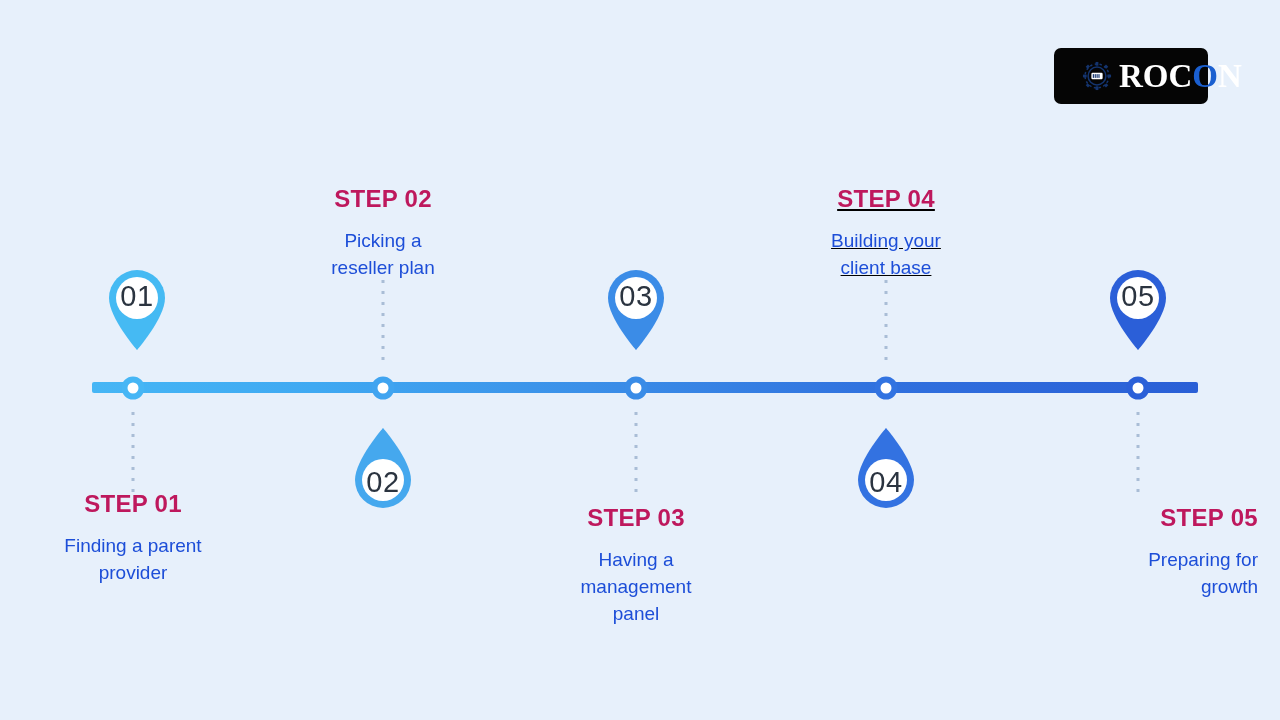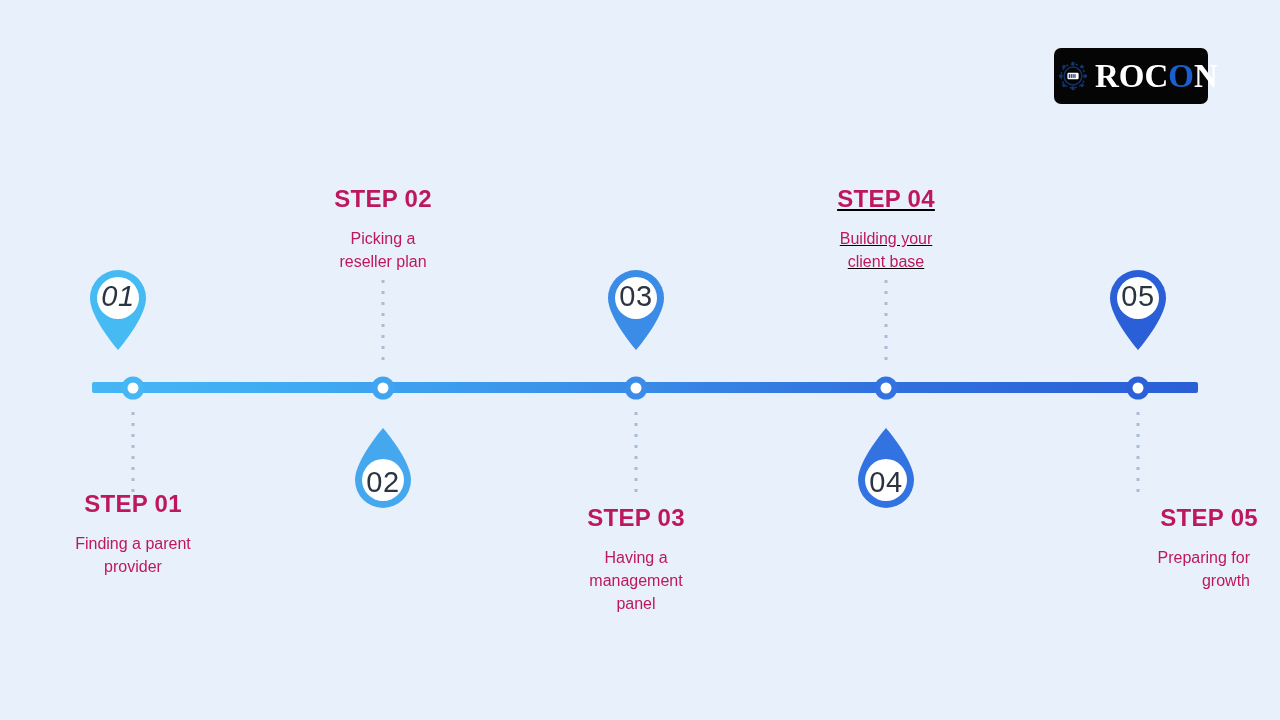--- a/index.html
+++ b/index.html
@@ -20,21 +20,21 @@
     position: absolute;
     left: 1054px;
     top: 48px;
     width: 154px;
     height: 56px;
     background: #050505;
     border-radius: 7px;
     display: flex;
     align-items: center;
     justify-content: flex-start;
-    padding-left: 4px;
+    padding-left: 28px;
     box-sizing: border-box;
   }
   .logo-gear {
     width: 30px;
     height: 30px;
     flex: 0 0 auto;
     margin-right: 7px;
   }
   .logo-word {
     font-family: "Liberation Serif", serif;
@@ -109,25 +109,25 @@
   }
   .step-title {
     font-size: 24px;
     font-weight: bold;
     color: #be185d;
     letter-spacing: 0.3px;
     line-height: 1.1;
     margin: 0 0 16px 0;
   }
   .step-desc {
-    font-size: 16px;
+    font-size: 19px;
     font-weight: normal;
-    color: #be185d;
+    color: #1d4ed8;
     line-height: 1.42;
-    margin: 8px;
+    margin: 0;
     white-space: pre-line;
   }
 </style>
 </head>
 <body>
 
 <div class="logo-box">
   <svg class="logo-gear" viewBox="0 0 64 64">
     <g fill="none" stroke="#14346e" stroke-width="3.2">
       <circle cx="32" cy="32" r="19"></circle>
@@ -161,21 +161,21 @@
 <div class="node" style="left:636px; border:6px solid #3a8ce7;"></div>
 <div class="node" style="left:886px; border:6px solid #3273e1;"></div>
 <div class="node" style="left:1138px; border:6px solid #2b60d8;"></div>
 
 <div class="dots" style="left:133px; top:412px; height:86px;"></div>
 <div class="dots" style="left:383px; top:280px; height:86px;"></div>
 <div class="dots" style="left:636px; top:412px; height:86px;"></div>
 <div class="dots" style="left:886px; top:280px; height:86px;"></div>
 <div class="dots" style="left:1138px; top:412px; height:86px;"></div>
 
-<div class="pin down" style="left:118px; top:258px;font-style:italic;">
+<div class="pin down" style="left:137px; top:258px;">
   <svg viewBox="0 0 80 92">
     <path d="M40 92 C40 92 12 60 12 40 A28 28 0 1 1 68 40 C68 60 40 92 40 92 Z" fill="#45baf3"></path>
     <circle cx="40" cy="40" r="21" fill="#ffffff"></circle>
   </svg>
   <div class="pin-num">01</div>
 </div>
 
 <div class="pin up" style="left:383px; top:428px;">
   <svg viewBox="0 0 80 92">
     <path d="M40 0 C40 0 68 32 68 52 A28 28 0 1 1 12 52 C12 32 40 0 40 0 Z" fill="#45a8ee"></path>

